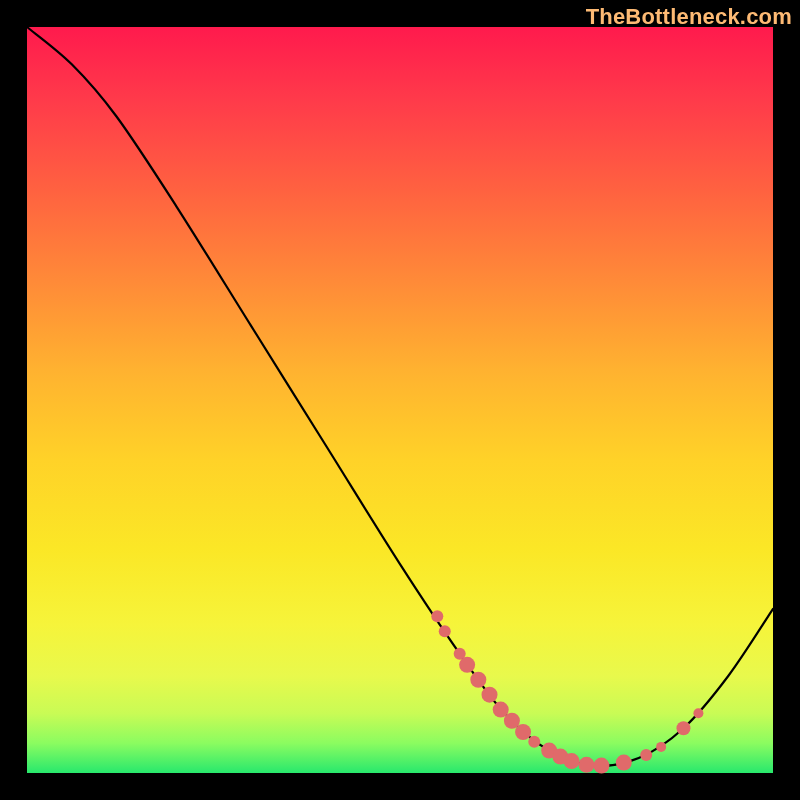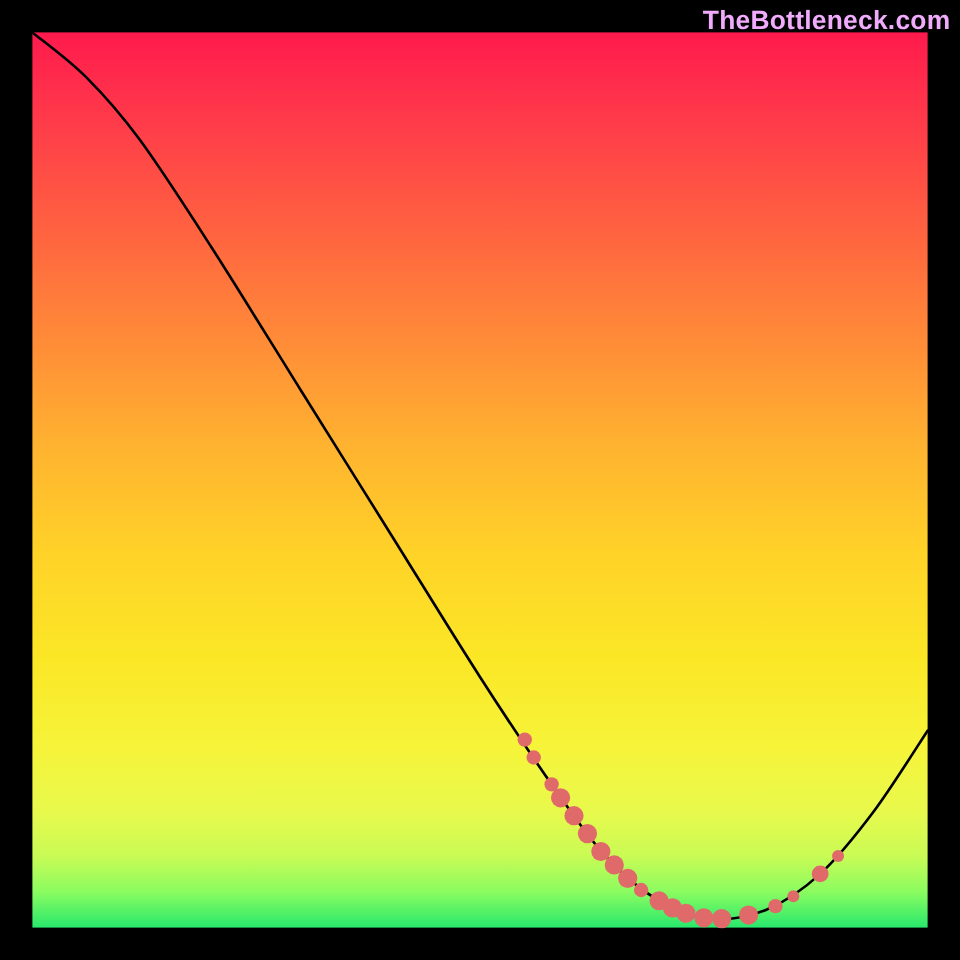--- a/index.html
+++ b/index.html
@@ -38,21 +38,21 @@
       #e8f94c 87%,
       #c9fb55 92%,
       #8bfc60 96%,
       #28e86d 100%
     );
   }
   .watermark {
     position: absolute;
     top: 4px;
     right: 8px;
-    color: #f0abfc;
+    color: #fdba74;
     font-size: 22px;
     font-weight: 600;
     letter-spacing: 0.2px;
     user-select: none;
   }
   svg.curve {
     position: absolute;
     left: 27px;
     top: 27px;
     width: 746px;

